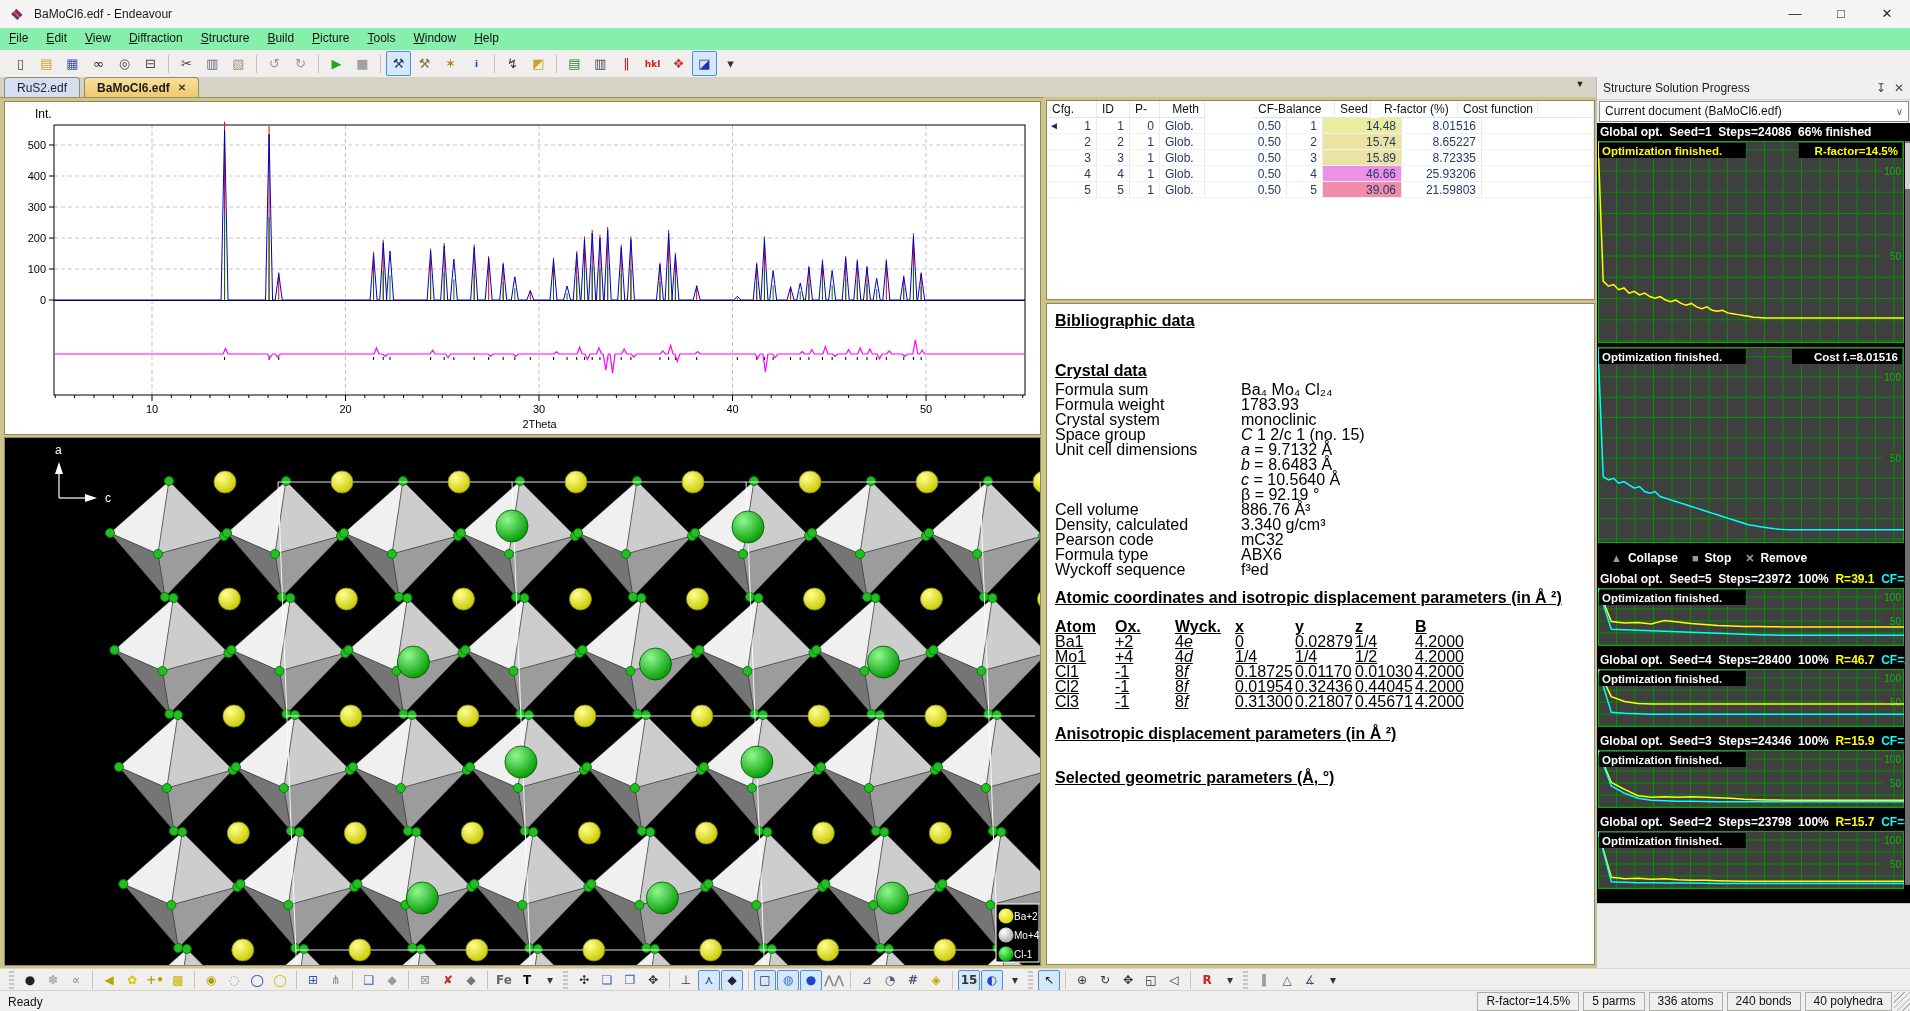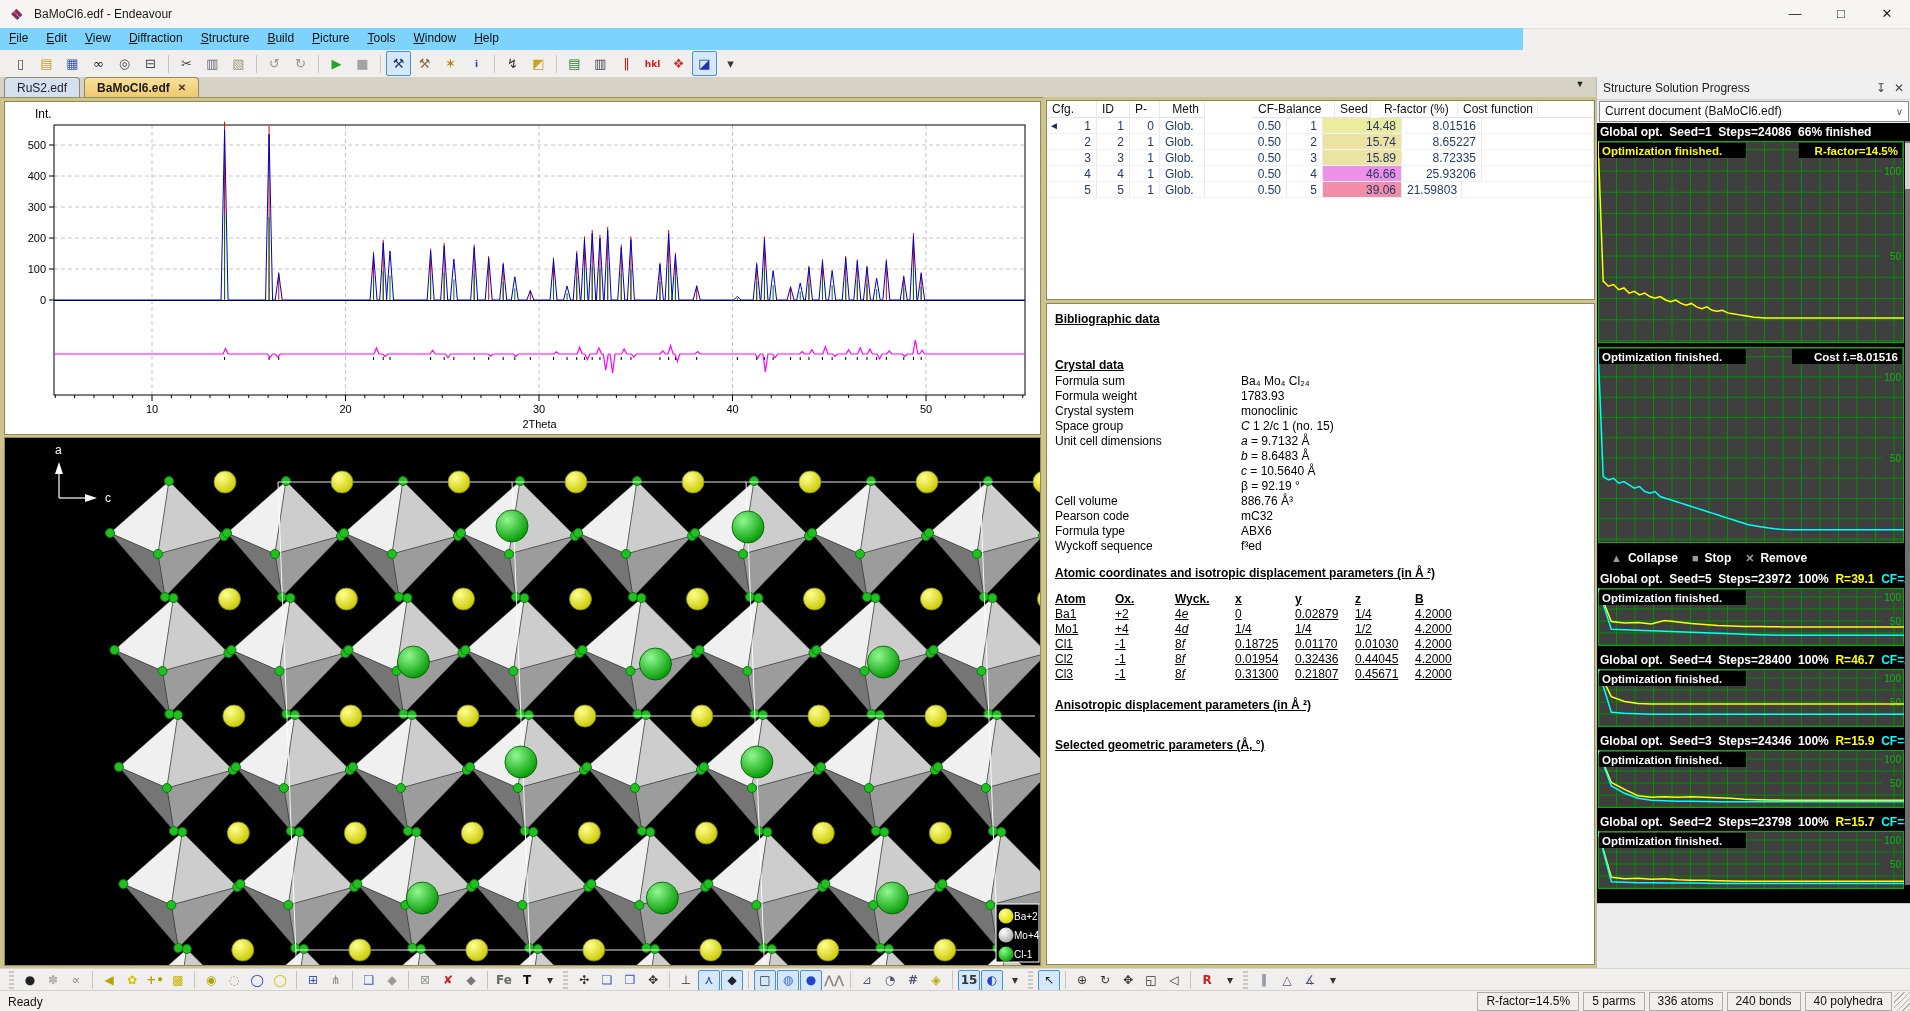--- a/index.html
+++ b/index.html
@@ -5,21 +5,21 @@
   html,body{margin:0;padding:0;background:#888;}
   #app{position:relative;width:1910px;height:1011px;background:#f0efed;overflow:hidden;
        font-family:"Liberation Sans",sans-serif;font-size:12px;color:#111;}
   .abs{position:absolute;}
   
   #titlebar{left:0;top:0;width:1910px;height:28px;background:#f6f5f3;border-bottom:1px solid #e3e1de;}
   #app-icon{left:10px;top:6px;font-size:14px;color:#a42648;text-shadow:1px 1px 0 #2d3f9b;}
   #title-text{left:34px;top:7px;font-size:12px;color:#1a1a1a;}
   .wctl{top:0;width:46px;height:28px;text-align:center;line-height:28px;font-size:13px;color:#222;}
   
-  #menubar{left:0;top:28px;width:1523px;height:22px;background:#7dd3fc;}
+  #menubar{left:0;top:28px;width:1910px;height:22px;background:#86efac;}
   .menu-item{display:inline-block;padding:3px 9px;font-size:12px;color:#111;}
   
   .toolbar{background:#f0efed;display:flex;align-items:center;gap:1px;padding-left:8px;}
   #toolbar-top{left:0;top:50px;width:1902px;height:27px;border-bottom:1px solid #e0dedb;}
   #toolbar-bottom{left:0;top:968px;width:1902px;height:22px;border-top:1px solid #d8d6d2;}
   .tbtn{display:inline-flex;width:23px;height:23px;align-items:center;justify-content:center;
         font-family:"DejaVu Sans",sans-serif;font-size:13px;border:1px solid transparent;border-radius:2px;}
   #toolbar-bottom .tbtn{width:20px;height:19px;font-size:12px;}
   .tbtn.sel{border:1px solid #4a90d9;background:#d5e8fa;}
   .tbtn.ticon{font-size:9px;font-weight:bold;}
@@ -42,21 +42,21 @@
   #table-pane{left:3px;top:3px;width:547px;height:198px;background:#fff;border:1px solid #8f8756;overflow:hidden;}
   #report-pane{left:3px;top:206px;width:547px;height:660px;background:#fff;border:1px solid #8f8756;overflow:hidden;}
   
   .cfg-header,.cfg-row{display:flex;height:17px;line-height:17px;font-size:12px;}
   .cfg-row{height:16px;line-height:16px;color:#233a6b;}
   .cfg-cell{box-sizing:border-box;padding:0 5px;border-right:1px solid #e7eaf0;white-space:nowrap;overflow:hidden;position:relative;}
   .cfg-header .cfg-cell{color:#111;border-bottom:1px solid #e0e3e9;}
   .cfg-row .cfg-cell{border-bottom:1px solid #f0f2f6;}
   .sel-marker{position:absolute;left:2px;top:0;color:#1b2c6b;font-size:10px;}
   
-  #report-inner{padding:8px 0 0 8px;font-size:12px;color:#000;}
+  #report-inner{padding:8px 0 0 8px;font-size:16px;color:#000;}
   .rpt-heading{font-weight:bold;text-decoration:underline;margin:0 0 2px 0;}
   .rpt-kv{display:flex;height:15px;line-height:15px;}
   .rpt-kv .k{width:186px;flex:none;}
   .rpt-atoms{display:flex;height:15px;line-height:15px;text-decoration:underline;}
   .rpt-atoms span{width:60px;flex:none;}
   .rpt-atoms.hd span{font-weight:bold;}
   
   #right-panel{left:1596px;top:77px;width:314px;height:891px;background:#ececec;border-left:1px solid #bbb;}
   #rp-title{left:0;top:0;width:314px;height:22px;background:#f0f0f0;border-bottom:1px solid #d5d5d5;line-height:22px;}
   #rp-title-text{margin-left:6px;color:#222;}
@@ -945,21 +945,21 @@
           <div class="cfg-cell" style="flex: 1 1 0%;"></div>
         </div>
         <div class="cfg-row">
           <div class="cfg-cell" style="width: 50px; text-align: right;">5</div>
           <div class="cfg-cell" style="width: 33px; text-align: right;">5</div>
           <div class="cfg-cell" style="width: 30px; text-align: right;">1</div>
           <div class="cfg-cell" style="width: 45px; text-align: left;">Glob.</div>
           <div class="cfg-cell" style="width: 82px; text-align: right;">0.50</div>
           <div class="cfg-cell" style="width: 36px; text-align: right;">5</div>
           <div class="cfg-cell" style="width: 79px; text-align: right; background: rgb(241, 141, 169);">39.06</div>
-          <div class="cfg-cell" style="width: 60px; text-align: right;">21.59803</div>
+          <div class="cfg-cell" style="width: 80px; text-align: right;">21.59803</div>
           <div class="cfg-cell" style="flex: 1 1 0%;"></div>
         </div>
       </div>
   <div id="report-pane" class="abs">
     <div id="report-inner">
           <div class="rpt-heading">Bibliographic data</div>
           <div style="height: 30px;"></div>
           <div class="rpt-heading">Crystal data</div>
           <div class="rpt-kv">
             <span class="k">Formula sum</span>
@@ -989,20 +989,24 @@
             <span class="k"></span>
             <span><i>c</i> = 10.5640 Å</span>
           </div>
           <div class="rpt-kv">
             <span class="k"></span>
             <span>β = 92.19 °</span>
           </div>
           <div class="rpt-kv">
             <span class="k">Cell volume</span>
             <span>886.76 Å³</span>
+          </div>
+          <div class="rpt-kv">
+            <span class="k">Density, calculated</span>
+            <span>3.340 g/cm³</span>
           </div>
           <div class="rpt-kv">
             <span class="k">Pearson code</span>
             <span>mC32</span>
           </div>
           <div class="rpt-kv">
             <span class="k">Formula type</span>
             <span>ABX6</span>
           </div>
           <div class="rpt-kv">

